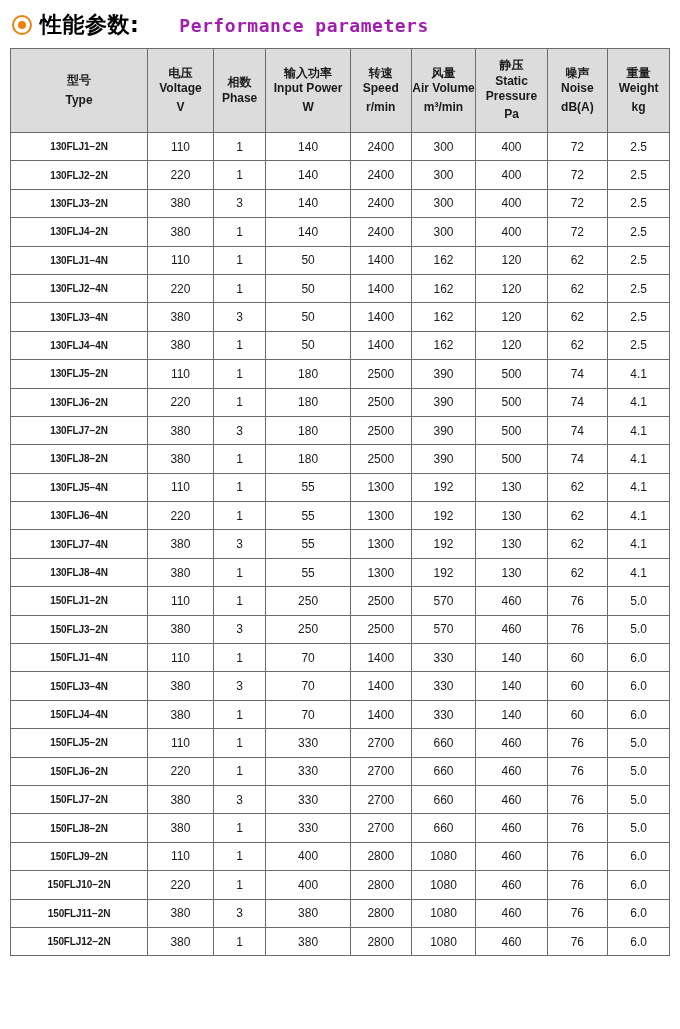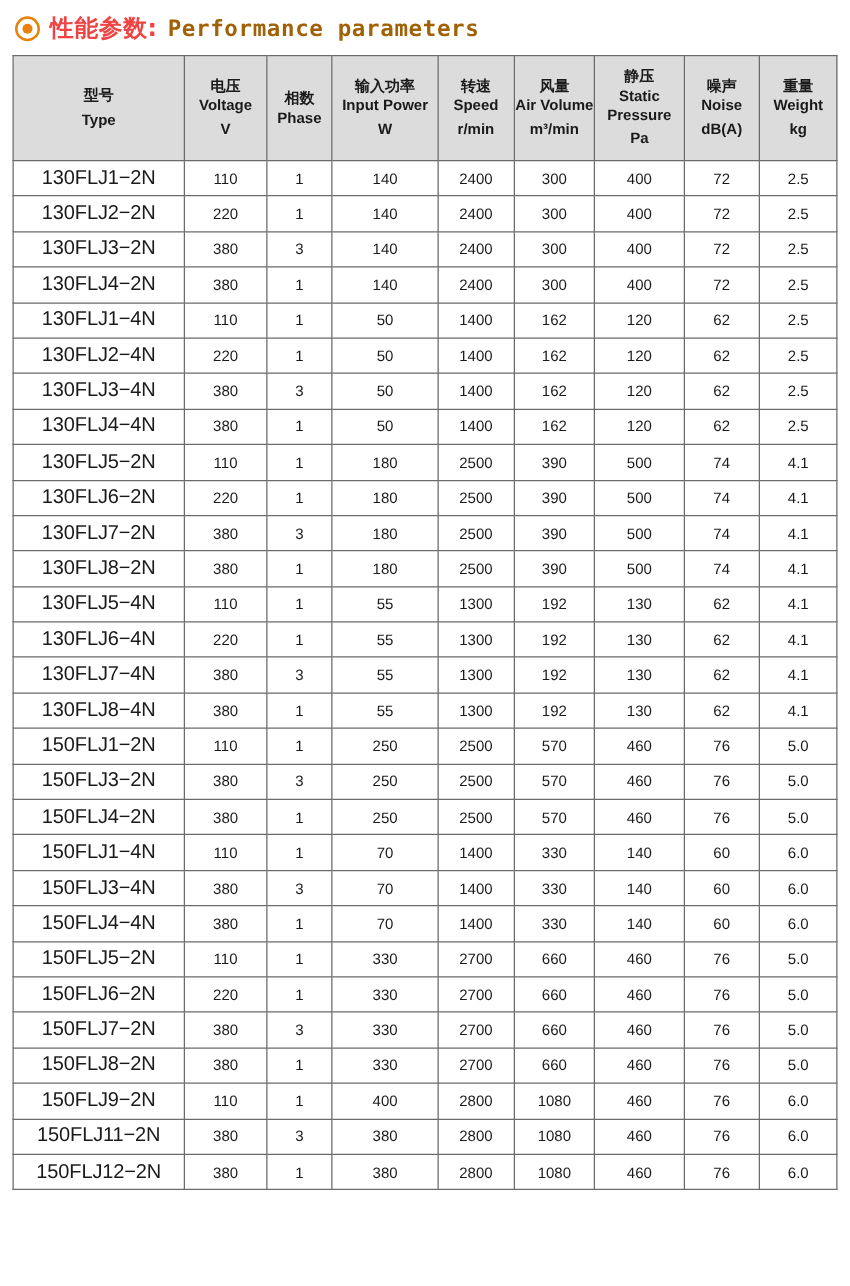--- a/index.html
+++ b/index.html
@@ -41,31 +41,32 @@
     position: absolute;
     left: 4px;
     top: 4px;
     width: 8px;
     height: 8px;
     background: #e8820c;
     border-radius: 50%;
   }
   .heading-cn {
     font-family: "DejaVu Sans", sans-serif;
-    font-size: 19px;
+    font-size: 22px;
     font-weight: bold;
-    color: #ef4444;
+    color: #000000;
     letter-spacing: 0.5px;
   }
   .heading-en {
     font-family: "DejaVu Sans Mono", monospace;
     font-size: 18px;
     font-weight: bold;
-    color: #a16207;
+    color: #a21caf;
     letter-spacing: 0.5px;
+    margin-left: 32px;
   }
 
   
   table.spec {
     border-collapse: collapse;
     width: 660px;
     table-layout: fixed;
     border: 1px solid #6b6b6b;
   }
   table.spec th, table.spec td {
@@ -103,22 +104,23 @@
   }
   thead th.type-head .cn { margin-bottom: 5px; }
 
   tbody td {
     height: 28.4px;
     font-size: 12.5px;
     font-family: "Liberation Sans", sans-serif;
     background: #ffffff;
   }
   tbody td.model {
-    font-size: 16px;
+    font-size: 10px;
     letter-spacing: -0.1px;
+    font-weight: bold;
   }
   tbody td.small {
     font-size: 12px;
   }
 
   
   col.c-type   { width: 131px; }
   col.c-volt   { width: 63px; }
   col.c-phase  { width: 50px; }
   col.c-power  { width: 81px; }
@@ -391,31 +393,20 @@
           <td>380</td>
           <td>3</td>
           <td>250</td>
           <td>2500</td>
           <td class="small">570</td>
           <td class="small">460</td>
           <td>76</td>
           <td>5.0</td>
         </tr>
         <tr>
-          <td class="model">150FLJ4−2N</td>
-          <td>380</td>
-          <td>1</td>
-          <td>250</td>
-          <td>2500</td>
-          <td class="small">570</td>
-          <td class="small">460</td>
-          <td>76</td>
-          <td>5.0</td>
-        </tr>
-        <tr>
           <td class="model">150FLJ1−4N</td>
           <td>110</td>
           <td>1</td>
           <td>70</td>
           <td>1400</td>
           <td class="small">330</td>
           <td class="small">140</td>
           <td>60</td>
           <td>6.0</td>
         </tr>
@@ -490,37 +481,48 @@
           <td>110</td>
           <td>1</td>
           <td>400</td>
           <td>2800</td>
           <td class="small">1080</td>
           <td class="small">460</td>
           <td>76</td>
           <td>6.0</td>
         </tr>
         <tr>
-          <td class="model">150FLJ11−2N</td>
-          <td>380</td>
-          <td>3</td>
-          <td>380</td>
+          <td class="model">150FLJ10−2N</td>
+          <td>220</td>
+          <td>1</td>
+          <td>400</td>
           <td>2800</td>
           <td class="small">1080</td>
           <td class="small">460</td>
           <td>76</td>
           <td>6.0</td>
         </tr>
         <tr>
-          <td class="model">150FLJ12−2N</td>
-          <td>380</td>
-          <td>1</td>
+          <td class="model">150FLJ11−2N</td>
+          <td>380</td>
+          <td>3</td>
           <td>380</td>
           <td>2800</td>
           <td class="small">1080</td>
           <td class="small">460</td>
           <td>76</td>
           <td>6.0</td>
         </tr>
+        <tr>
+          <td class="model">150FLJ12−2N</td>
+          <td>380</td>
+          <td>1</td>
+          <td>380</td>
+          <td>2800</td>
+          <td class="small">1080</td>
+          <td class="small">460</td>
+          <td>76</td>
+          <td>6.0</td>
+        </tr>
       </tbody>
   </table>
 
 </div>
 
 </body></html>

